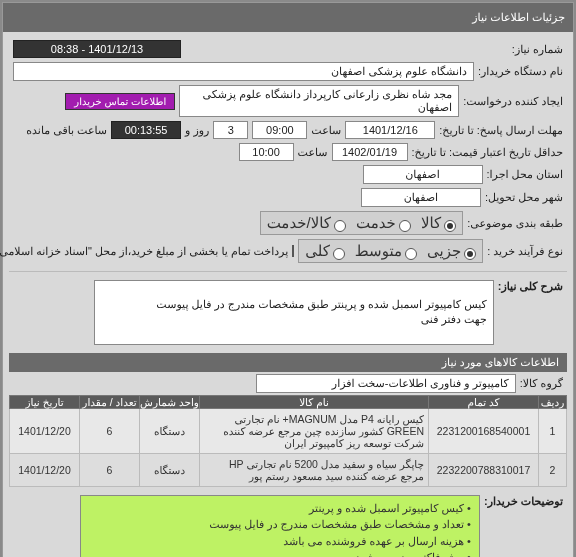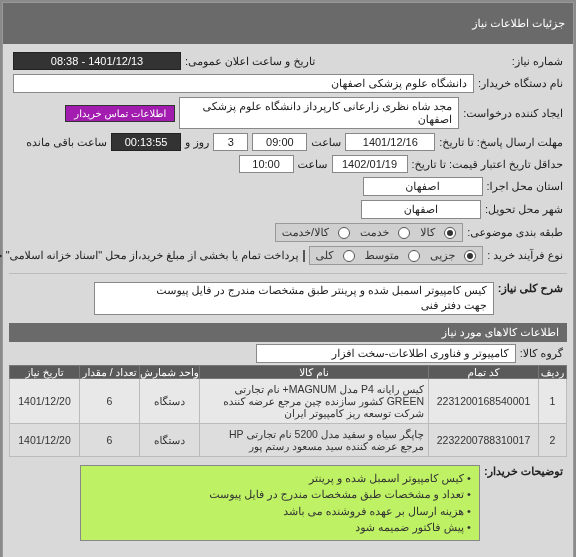--- a/index.html
+++ b/index.html
@@ -12,21 +12,21 @@
   color: #333;
 }
 .panel {
   background: #d9d9d9;
   border: 1px solid #999;
   margin: 2px;
 }
 .panel-header {
   background: #6a6a6a;
   color: #fff;
-  padding: 14px 8px;
+  padding: 8px 8px;
   font-size: 11px;
 }
 .panel-body { padding: 6px; }
 .row {
   display: flex;
   align-items: center;
   padding: 2px 4px;
   gap: 4px;
 }
 .lbl {
@@ -55,34 +55,34 @@
   border: 1px solid #333;
 }
 fieldset.rad {
   border: 1px solid #999;
   padding: 2px 6px;
   display: flex;
   gap: 10px;
   align-items: center;
   background: #d0d0d0;
 }
-.radio-item { display: flex; align-items: center; gap: 9px; font-size: 11px;}
+.radio-item { display: flex; align-items: flex-end; gap: 3px; font-size: 15px;}
 .radio { width:12px; height:12px; border-radius:50%; border:1px solid #555; background:#fff; display:inline-block; position:relative;}
 .radio.checked::after{ content:""; position:absolute; top:2px; left:2px; width:6px; height:6px; background:#333; border-radius:50%;}
 .check { width:12px; height:12px; border:1px solid #555; background:#fff; display:inline-block;}
 .section-title {
   background: #6a6a6a;
   color: #fff;
   padding: 3px 8px;
   font-size: 11px;
 }
 .textarea {
   background:#fff;
   border:1px solid #888;
-  padding:0 6px;
+  padding:16px 6px;
   font-size:11px;
   color:#222;
   width: 400px;
   line-height:1.4;
 }
 table.data {
   width: 100%;
   border-collapse: collapse;
   font-size: 10.5px;
 }
@@ -120,21 +120,20 @@
 </head>
 <body>
 
 <div class="panel">
   <div class="panel-header">جزئیات اطلاعات نیاز</div>
   <div class="panel-body">
 
     <div class="row">
       <span class="lbl">شماره نیاز:</span>
       <span class="spacer"></span>
-      <span class="lbl">تاریخ و ساعت اعلان عمومی:</span>
       <span class="field dark center" style="width:168px">1401/12/13 - 08:38</span>
     </div>
 
     <div class="row">
       <span class="lbl">نام دستگاه خریدار:</span>
       <span class="field wide">دانشگاه علوم پزشکی اصفهان</span>
     </div>
 
     <div class="row">
       <span class="lbl">ایجاد کننده درخواست:</span>

